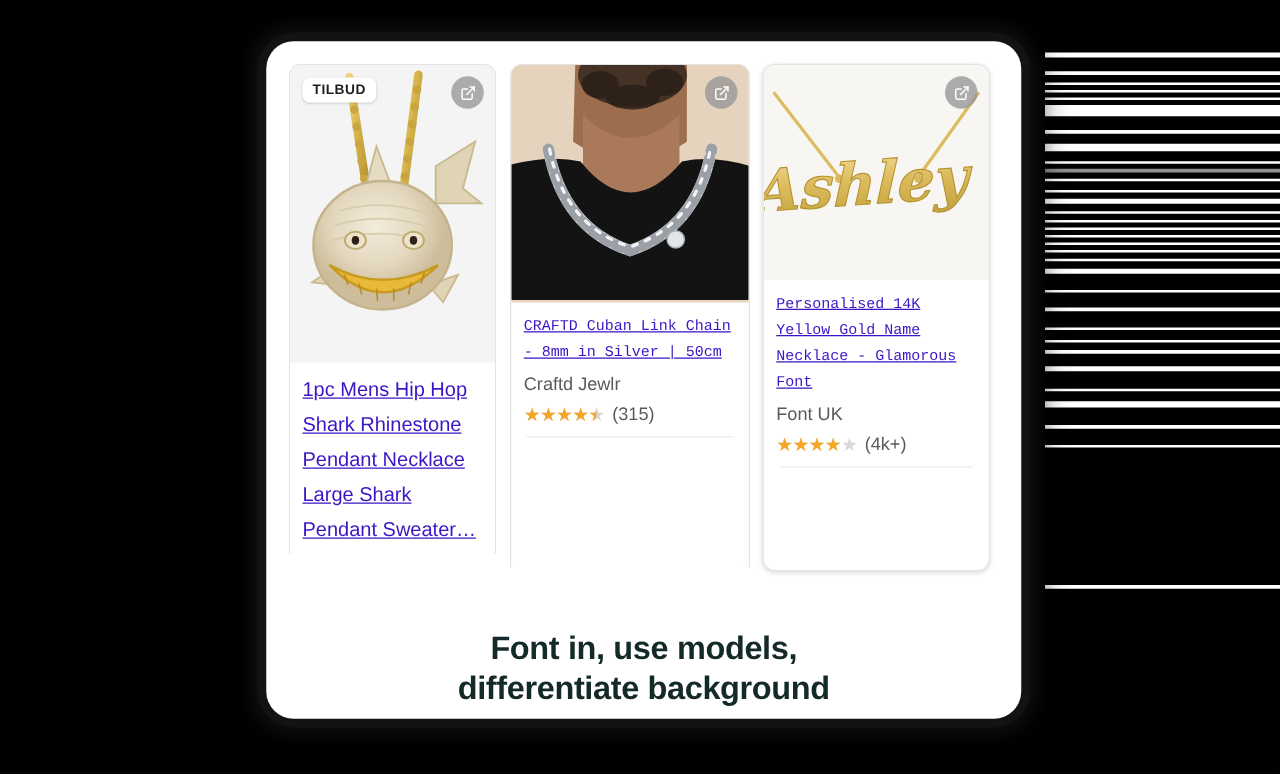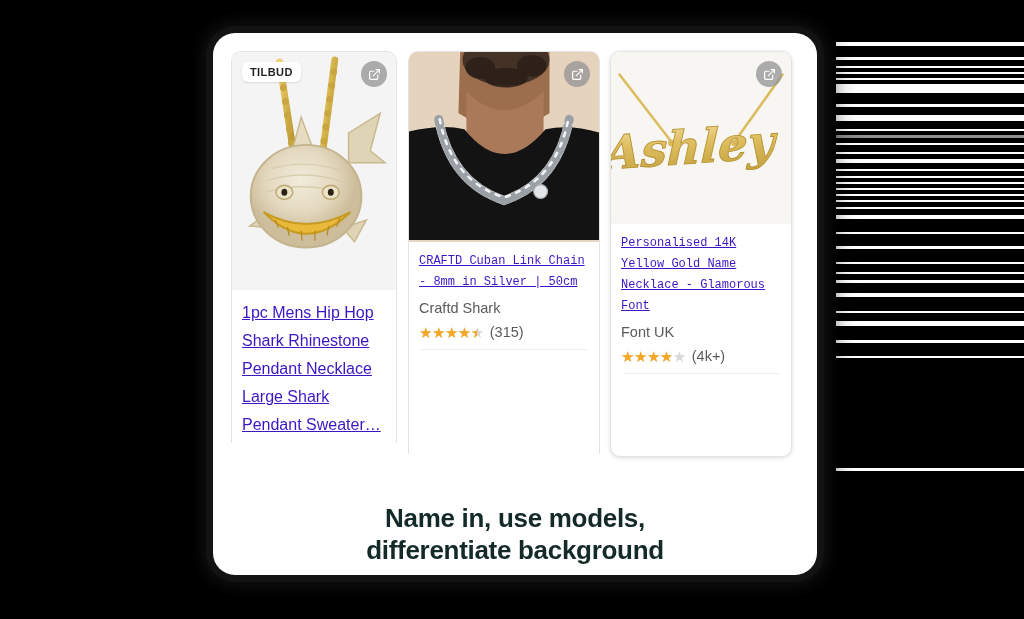--- a/index.html
+++ b/index.html
@@ -279,21 +279,21 @@
           <div class="extlink">
             <svg viewBox="0 0 24 24" fill="none" stroke="#ffffff" stroke-width="2.2" stroke-linecap="round" stroke-linejoin="round">
               <path d="M18 13v6a2 2 0 0 1-2 2H5a2 2 0 0 1-2-2V8a2 2 0 0 1 2-2h6"></path>
               <path d="M15 3h6v6"></path>
                 <path d="M10 14L21 3"></path>
             </svg>
           </div>
         </div>
         <div class="body">
           <a class="title">CRAFTD Cuban Link Chain - 8mm in Silver | 50cm</a>
-          <div class="merchant">Craftd Shark</div>
+          <div class="merchant">Craftd Jewlr</div>
           <div class="rating">
             <span class="stars">
               <span class="base">★★★★★</span>
               <span class="fill" style="width: 90%;">★★★★★</span>
             </span>
             <span class="count">(315)</span>
           </div>
           <div class="card-sep"></div>
         </div>
       </div>
@@ -335,18 +335,18 @@
             </span>
             <span class="count">(4k+)</span>
           </div>
           <div class="card-sep"></div>
         </div>
       </div>
 
     </div>
 
     <div class="caption">
-      <div>Name in, use models,</div>
+      <div>Font in, use models,</div>
       <div>differentiate background</div>
     </div>
 
   </div>
 </div>
 
 </body></html>

